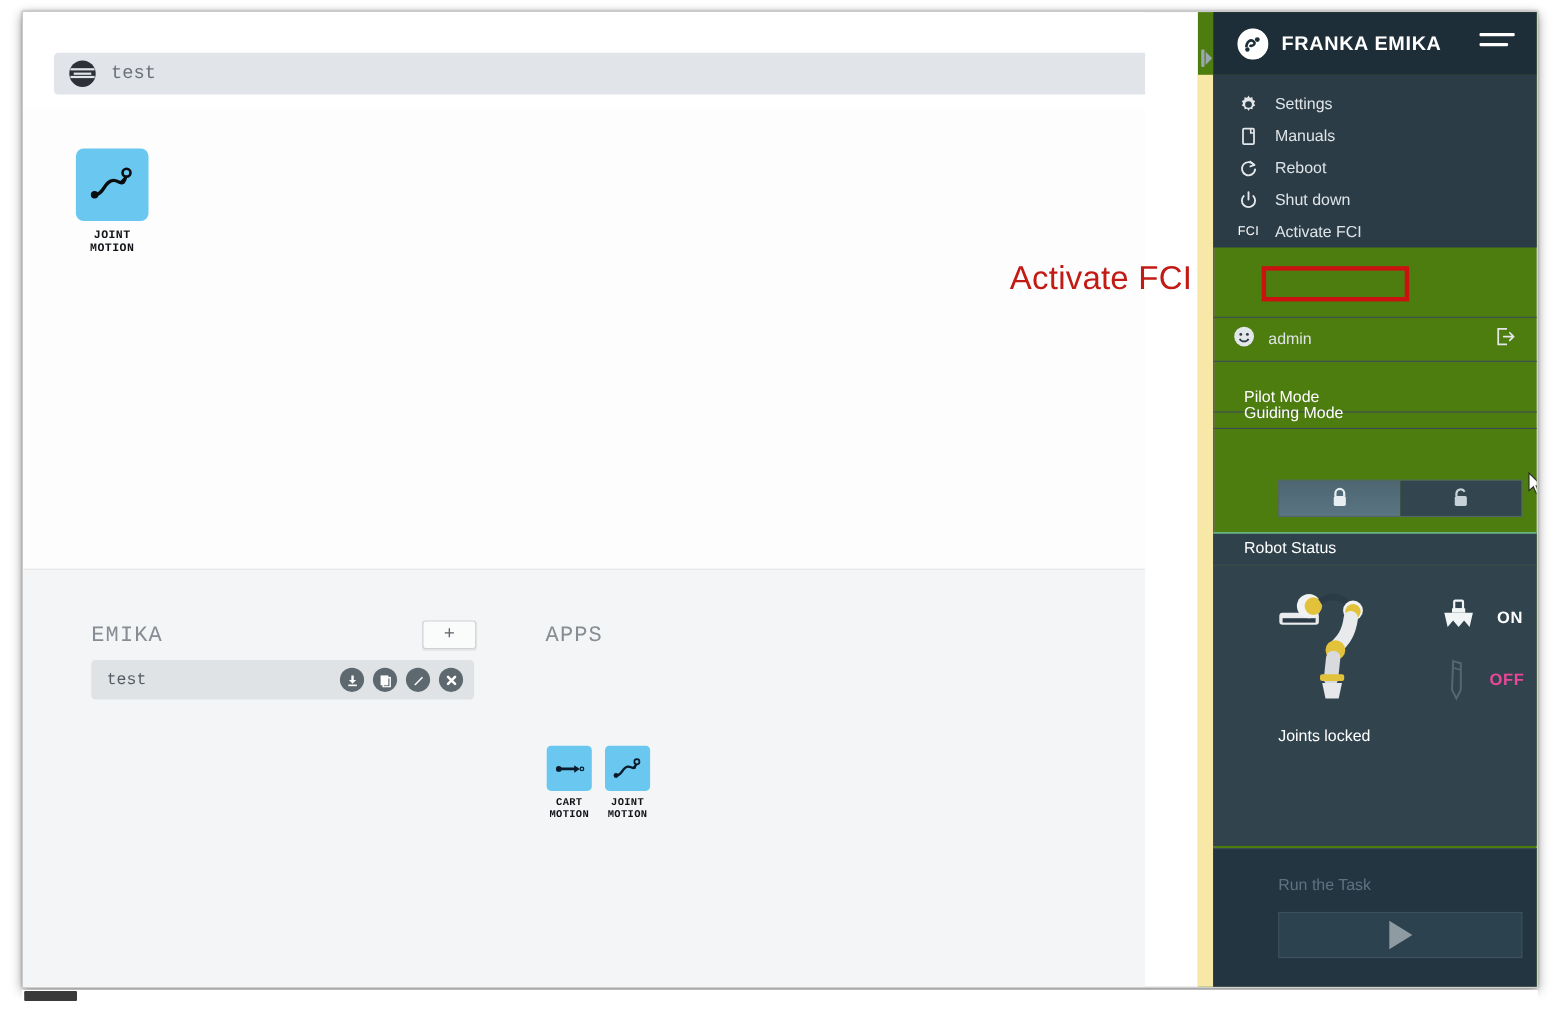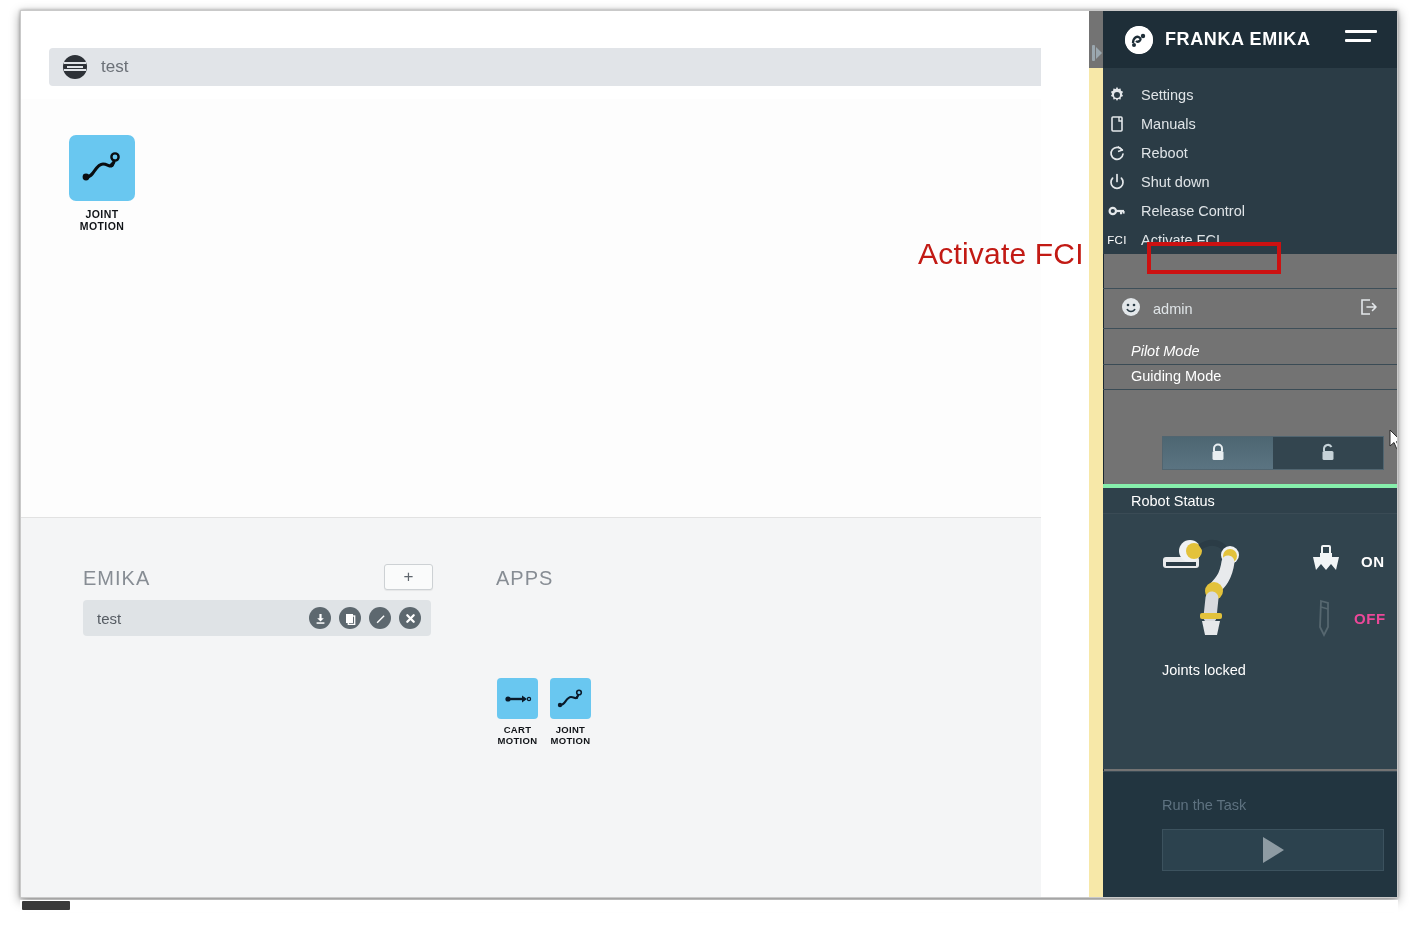--- a/index.html
+++ b/index.html
@@ -27,20 +27,21 @@
     overflow: hidden;
   }
 
   
   .content-pane {
     position: absolute;
     left: 0; top: 0;
     width: 1020px; height: 886px;
     background: #ffffff;
     overflow: hidden;
+    font-family: Liberation Mono, monospace;
   }
 
   
   .breadcrumb-bar {
     position: absolute;
     left: 28px; top: 37px;
     width: 1012px; height: 38px;
     background: #e1e4e8;
     border-radius: 4px;
     display: flex;
@@ -162,21 +163,21 @@
     background: #5d686f;
     display: flex; align-items: center; justify-content: center;
     position: relative;
   }
 
   
   .sidebar {
     position: absolute;
     left: 1068px; top: 0;
     width: 310px; height: 886px;
-    background: #737373;
+    background: #4d7c0f;
   }
   .sidebar-yellow-strip {
     position: absolute;
     left: 0; top: 57px;
     width: 14px; height: 829px;
     background: #f7e8a8;
     border-right: 1px solid #1b2831;
   }
   .sidebar-collapse-handle {
     position: absolute;
@@ -244,20 +245,21 @@
     padding-top: 12px;
     box-sizing: border-box;
   }
   .menu-item {
     height: 29px;
     display: flex;
     align-items: center;
     padding-left: 2px;
     box-sizing: border-box;
     position: relative;
+    margin-left: 18px;
   }
   .menu-item .mi-icon {
     width: 24px; height: 22px;
     display: flex; align-items: center; justify-content: center;
     flex: 0 0 auto;
     color: #e3e7ea;
   }
   .menu-item .mi-label {
     margin-left: 12px;
     color: #dfe4e7;
@@ -325,21 +327,21 @@
 
   .status-head {
     position: absolute;
     left: 14px; top: 473px;
     width: 296px; height: 30px;
     display: flex; align-items: center;
     padding-left: 28px;
     box-sizing: border-box;
     color: #ffffff;
     font-size: 14.5px;
-    border-top: 4px solid #86efac;
+    border-top: 1px solid #86efac;
     border-bottom: 1px solid #3a4b55;
     background: #2f414b;
   }
 
   
   .robot-block {
     position: absolute;
     left: 14px; top: 503px;
     width: 296px; height: 255px;
     background: #31444e;
@@ -581,31 +583,20 @@
         <div class="menu-item">
           <span class="mi-icon">
             <svg width="18" height="18" viewBox="0 0 18 18">
               <path d="M4.6,5.2 A6,6 0 1 0 13.4,5.2" fill="none" stroke="#e3e7ea" stroke-width="1.7" stroke-linecap="round"></path>
               <path d="M9,1.6 L9,8.4" stroke="#e3e7ea" stroke-width="1.7" stroke-linecap="round"></path>
             </svg>
           </span>
           <span class="mi-label">Shut down</span>
         </div>
 
-        <div class="menu-item">
-          <span class="mi-icon">
-            <svg width="18" height="18" viewBox="0 0 18 18">
-              <circle cx="4.8" cy="9" r="3.2" fill="none" stroke="#e3e7ea" stroke-width="2.2"></circle>
-              <path d="M8,9 L16,9" stroke="#e3e7ea" stroke-width="2.2"></path>
-              <path d="M13,9 L13,12.2" stroke="#e3e7ea" stroke-width="2"></path>
-              <path d="M15.6,9 L15.6,11.6" stroke="#e3e7ea" stroke-width="2"></path>
-            </svg>
-          </span>
-          <span class="mi-label">Release Control</span>
-        </div>
 
         <div class="menu-item">
           <span class="mi-icon">
             <span class="fci-badge">FCI</span>
           </span>
           <span class="mi-label">Activate FCI</span>
         </div>
 
       </div>
 
@@ -620,21 +611,21 @@
         </span>
         <span class="account-name">admin</span>
         <span>
           <svg width="20" height="20" viewBox="0 0 20 20">
             <path d="M11,3 L3,3 L3,17 L11,17" fill="none" stroke="#e3e7ea" stroke-width="1.6"></path>
             <path d="M8,10 L17,10 M13.5,6.5 L17,10 L13.5,13.5" fill="none" stroke="#e3e7ea" stroke-width="1.6" stroke-linecap="round" stroke-linejoin="round"></path>
           </svg>
         </span>
       </div>
 
-      <div class="mode-row" style="top:327px;font-style:italic;">Pilot Mode</div>
+      <div class="mode-row" style="top:337px;">Pilot Mode</div>
       <div class="mode-row" style="top:352px;">Guiding Mode</div>
 
       <div class="status-head">Robot Status</div>
 
       <div class="robot-block"></div>
 
       <div class="run-block"></div>
 
     </div>
 

